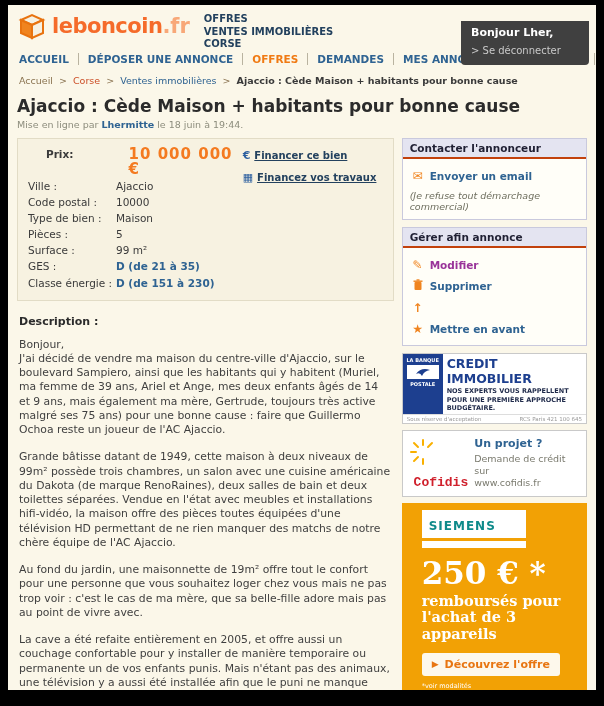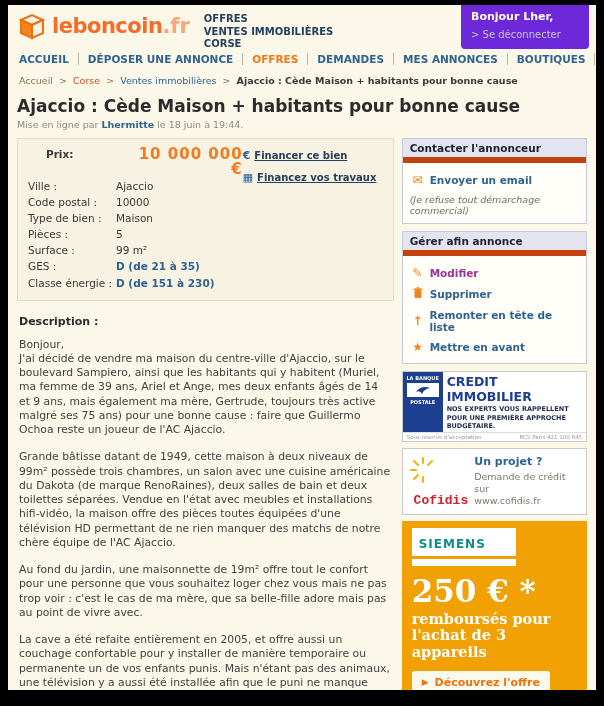--- a/index.html
+++ b/index.html
@@ -9,21 +9,21 @@
   .page { width:588px; height:685px; background:#fbf7e9; display:flex; flex-direction:column; overflow:hidden; position:relative; padding:0 9px; }
 
   
   .hdr { position:relative; height:56px; padding-top:6px; }
   .hdr-left { display:flex; align-items:flex-start; }
   .logo { display:flex; align-items:center; margin-right:14px; cursor:pointer; }
   .logo svg { margin-right:5px; }
   .logo-text { font-size:21px; font-weight:bold; color:#f56b2a; letter-spacing:-0.5px; }
   .logo-tld { font-size:21px; font-weight:bold; color:#f8a878; }
   .tagline { font-size:10px; font-weight:bold; color:#23415e; line-height:1.25; padding-top:2px; text-transform:uppercase; }
-  .userbox { position:absolute; top:0; right:-2px; background:#6d28d9; border-radius:0 0 4px 4px; padding:5px 22px 7px 10px; min-width:128px; }
+  .userbox { position:absolute; top:16px; right:-2px; background:#404040; border-radius:0 0 4px 4px; padding:5px 22px 7px 10px; min-width:128px; }
   .userbox .greet { color:#fff; font-weight:bold; font-size:11px; }
   .userbox .logout { color:#c9c9c9; font-size:10px; cursor:pointer; display:inline-block; margin-top:1px; }
 
   
   .nav { display:flex; align-items:center; height:20px; margin-top:2px; }
   .nav a { font-size:10.5px; font-weight:bold; color:#2f6392; text-decoration:none; padding:0 9px; cursor:pointer; white-space:nowrap; }
   .nav a:not(:first-child) { border-left:1px solid #b9b3a0; }
   .nav a.active { color:#f07a13; }
   .nav a:first-child { padding-left:2px; }
   .orange-rule { height:3px; background:#e8730f; margin:3px -9px 0 -9px; }
@@ -44,36 +44,36 @@
   
   .main { display:flex; flex:1; align-items:flex-start; }
   .colL { width:382px; margin-right:8px; }
   .colR { width:188px; }
 
   
   .params { background:#f7f2e1; border:1px solid #e2dcc6; padding:8px 10px; display:flex; font-size:10.5px; }
   .params-rows { flex:1; }
   .prow { display:flex; margin-bottom:2px; line-height:1.35; }
   .prow .lab { width:88px; color:#3a3a3a; }
-  .prow .val { color:#3a3a3a;text-align:right; }
+  .prow .val { color:#3a3a3a; }
   .prow.price .lab { font-weight:bold;margin-left:18px; }
   .prow.price .val { color:#f47a20; font-weight:bold; font-size:15px; letter-spacing:1px; line-height:1; }
   .prow .val.blue { color:#2f6392; font-weight:bold; }
   .fin { width:140px; padding-top:2px; }
   .fin .flink { display:flex; align-items:center; margin-bottom:9px; cursor:pointer; }
   .fin .ficon { color:#2b5e9e; font-weight:bold; font-size:11px; margin-right:4px; }
   .fin .ftext { color:#23415e; font-size:10px; font-weight:bold; text-decoration:underline; white-space:nowrap; }
 
   
   .desc-head { font-weight:bold; font-size:11px; margin:14px 0 10px 2px; color:#2b2b2b; }
   .desc p { font-size:10.8px; line-height:1.32; color:#3f3f3f; margin:0 0 13px 2px; white-space:pre-line; width:372px; }
 
   
   .sbox { background:#fffef8; border:1px solid #c9c9dd; margin-bottom:7px; }
-  .sbox-head { background:#e4e4f1; border-bottom:6px solid #c2410c; font-size:10.5px; font-weight:bold; color:#1f1f33; padding:3px 7px; }
+  .sbox-head { background:#e4e4f1; border-bottom:2px solid #c2410c; font-size:10.5px; font-weight:bold; color:#1f1f33; padding:3px 7px; }
   .sbox-body { padding:6px 7px 7px 7px; }
   .slink { display:flex; align-items:center; margin:4px 0 7px 0; cursor:pointer; }
   .slink .sicon { color:#f0841f; font-size:12px; width:16px; text-align:center; margin-right:4px; }
   .slink .stext { color:#2f6392; font-size:10.5px; font-weight:bold; }
   .slink .stext.visited { color:#993399; }
   .snote { font-size:9.5px; font-style:italic; color:#6e6e5e; margin-top:7px; }
 
   
   .ad-bank { background:#fff; border:1px solid #c9c9c9; margin-bottom:6px; cursor:pointer; }
   .ad-bank-top { display:flex; }
@@ -87,21 +87,21 @@
 
   
   .ad-cofidis { background:#fff; border:1px solid #c9c9c9; margin-bottom:6px; display:flex; padding:6px 5px; cursor:pointer; }
   .cof-logo { width:68px; position:relative; display:flex; align-items:flex-end; justify-content:center;font-family:Liberation Mono, monospace; }
   .cof-brand { color:#d0202c; font-weight:bold; font-size:13px; z-index:1; }
   .cof-rays { position:absolute; left:2px; top:2px; }
   .cof-txt .ct1 { color:#2f6392; font-weight:bold; font-size:11px; margin-bottom:3px; }
   .cof-txt .ct2 { color:#7a7a6e; font-size:9.5px; line-height:1.3; }
 
   
-  .ad-siemens { background:#f2a105; padding:7px 8px 9px 10px; cursor:pointer; }
+  .ad-siemens { background:#f2a105; padding:7px 8px 9px 20px; cursor:pointer; }
   .sie-logo { background:#fff; width:104px; padding:5px 7px 4px 7px; }
   .sie-logo span { color:#0e8a8a; font-weight:bold; font-size:12px; letter-spacing:1px; }
   .sie-bar { background:#fff; width:104px; height:7px; margin-top:3px; }
   .sie-amount { font-family:"DejaVu Serif", serif; color:#fff; font-size:31px; font-weight:bold; margin-top:10px; line-height:1; }
   .sie-l1, .sie-l2 { font-family:"DejaVu Serif", serif; color:#fff; font-size:14.5px; font-weight:bold; line-height:1.15; }
   .sie-l1 { margin-top:4px; }
   .sie-cta { background:#fdf8ec; border-radius:3px; display:inline-flex; align-items:center; margin-top:10px; padding:5px 10px; }
   .sie-cta .play { color:#e87511; font-size:9px; margin-right:6px; }
   .sie-cta .ctalbl { color:#e87511; font-weight:bold; font-size:11px; }
   .sie-foot { color:#fff; font-size:6.5px; margin-top:6px; }
@@ -249,21 +249,20 @@
                 <svg width="10" height="12" viewBox="0 0 10 12">
                     <rect x="1.5" y="3" width="7" height="8" rx="1" fill="#f0841f"></rect>
                     <rect x="0.5" y="1.5" width="9" height="1.4" fill="#f0841f"></rect>
                     <rect x="3.5" y="0.3" width="3" height="1.4" fill="#f0841f"></rect>
                   </svg>
               </span>
               <span class="stext">Supprimer</span>
             </div>
             <div class="slink">
               <span class="sicon" style="font-weight:bold">↑</span>
-              <span class="stext">Remonter en tête de liste</span>
             </div>
             <div class="slink" style="margin-bottom:2px">
               <span class="sicon">★</span>
               <span class="stext">Mettre en avant</span>
             </div>
           </div>
         </div>
 
         <div class="ad-bank">
           <div class="ad-bank-top">

